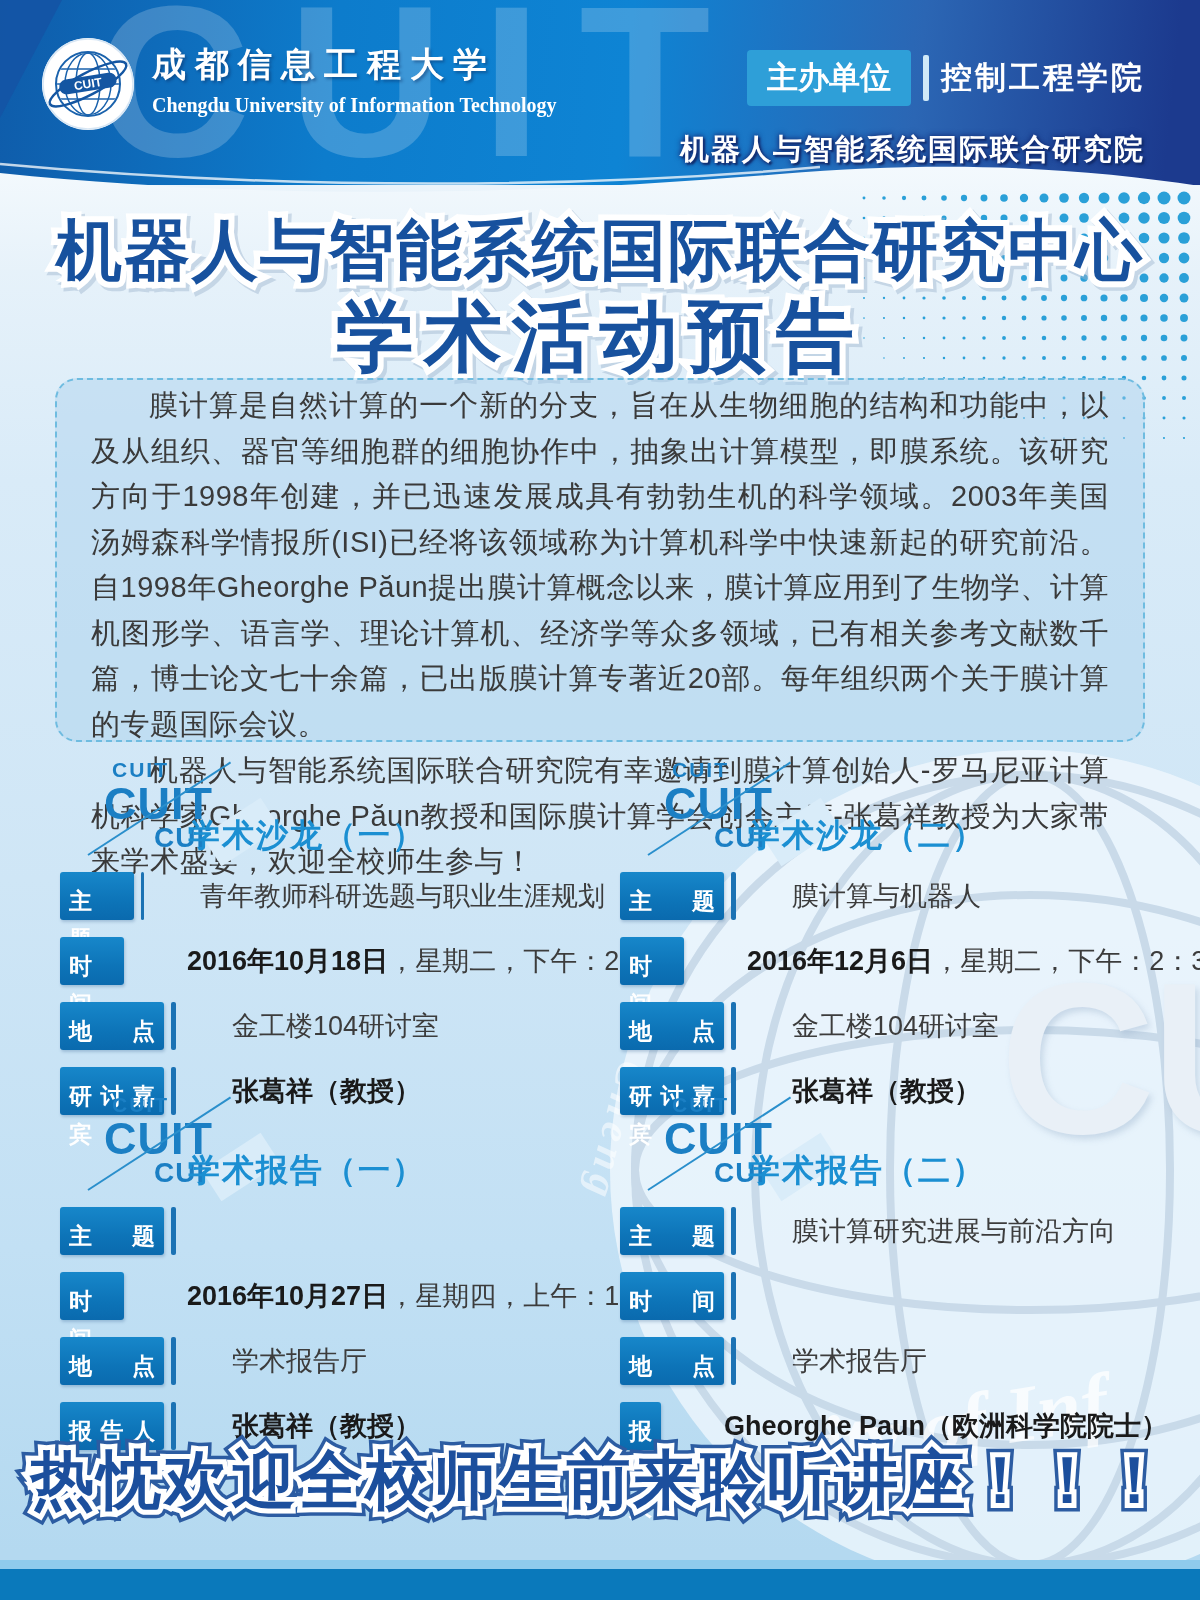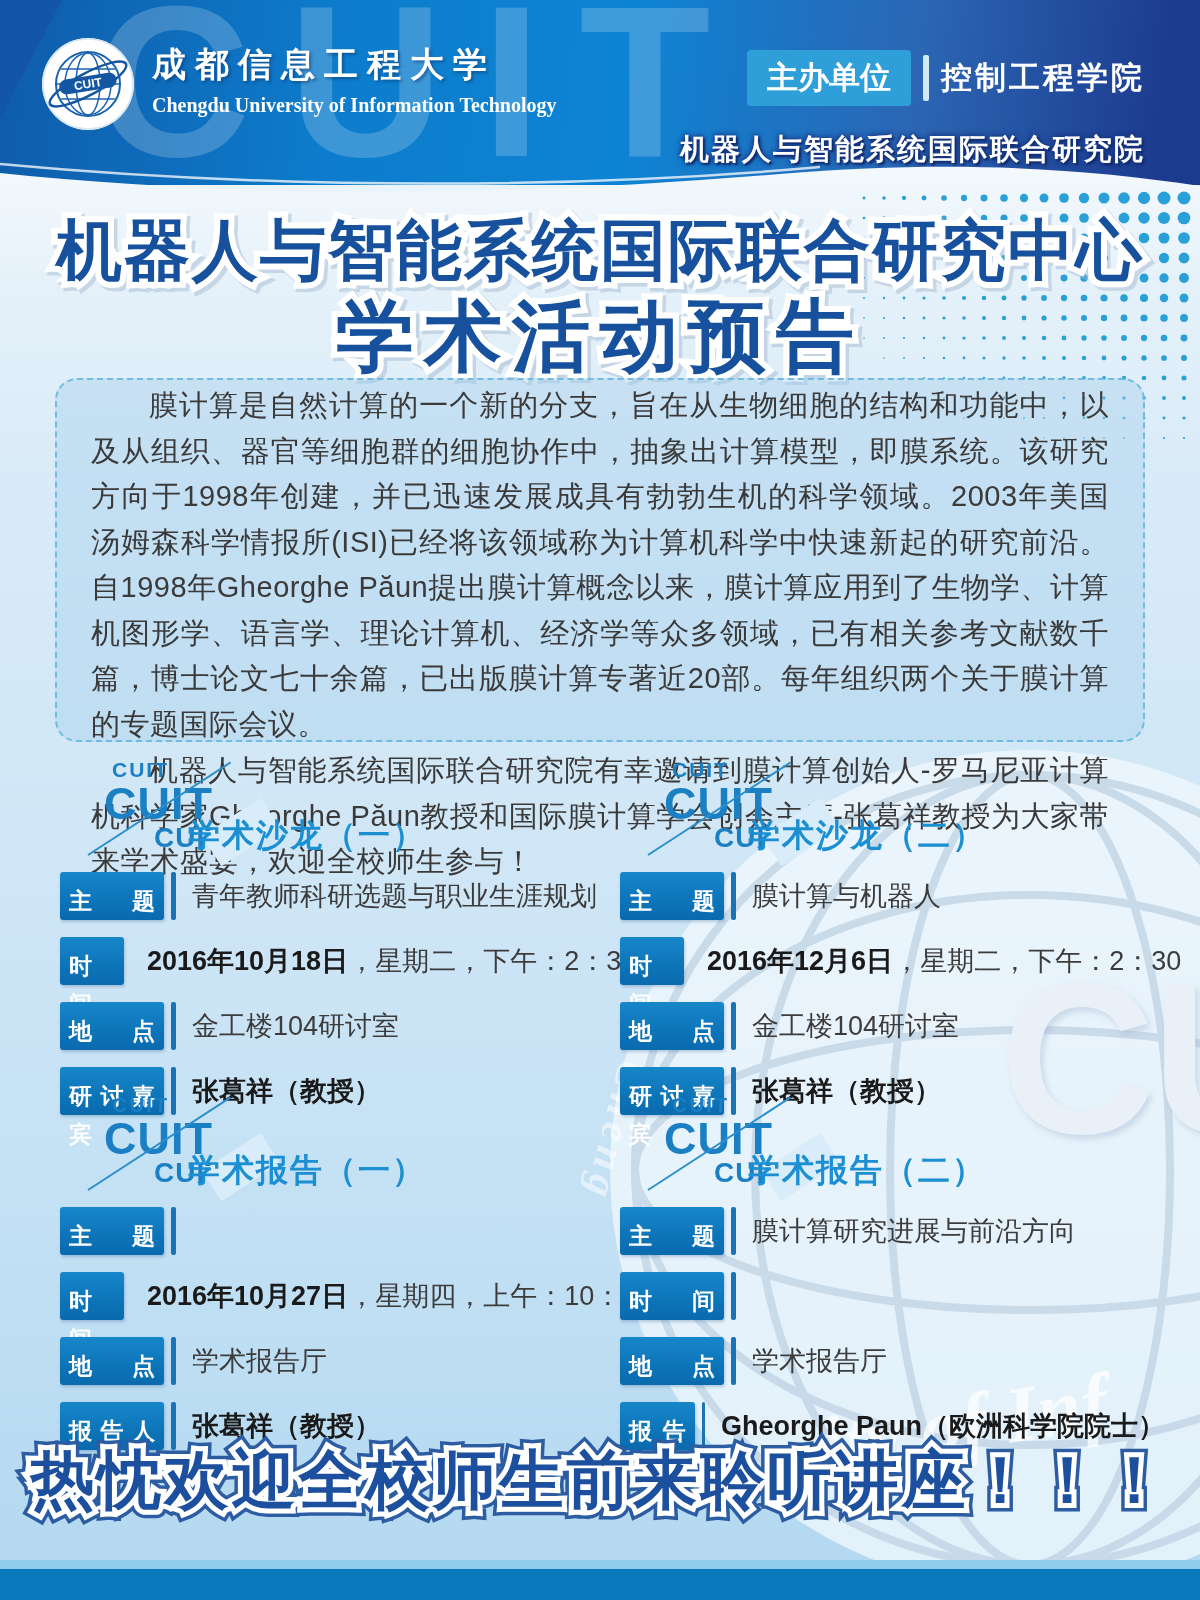--- a/index.html
+++ b/index.html
@@ -64,21 +64,21 @@
   .sec-title{position:absolute;left:128px;top:56px;margin:0;font-size:32px;font-weight:bold;
     color:#1b8fd2;letter-spacing:2px;white-space:nowrap;}
   .sec-rows{position:absolute;left:0;top:114px;width:545px;}
   .sec-row{display:flex;align-items:center;height:48px;margin-bottom:17px;}
   .row-label{width:104px;height:48px;box-sizing:border-box;padding:10px 9px 0 9px;
     background:linear-gradient(180deg,#1787ca 0%,#0d74b8 60%,#0a6aae 100%);
     border-radius:3px;color:#fff;font-weight:bold;font-size:23px;line-height:38px;
     text-align:justify;text-align-last:justify;box-shadow:1px 2px 3px rgba(30,80,130,.25);}
   .row-bar{width:5px;height:48px;background:#1b72b4;margin-left:7px;border-radius:2px;}
   .row-content{margin-left:16px;font-size:27px;color:#3c3c3c;white-space:nowrap;}
-  .row-content b{color:#1a1a1a;}
+  .row-content b{color:#1a1a1a;margin-left:40px;}
 
   .banner-svg{position:absolute;left:0;top:1422px;}
 
   
   .strip-light{position:absolute;left:0;top:1560px;width:1200px;height:9px;background:#8fcbec;}
   .strip-dark{position:absolute;left:0;top:1569px;width:1200px;height:31px;background:#0a79bb;}
 
   svg text{font-family:"Liberation Sans","DejaVu Sans",sans-serif;}
 </style>
 </head>

